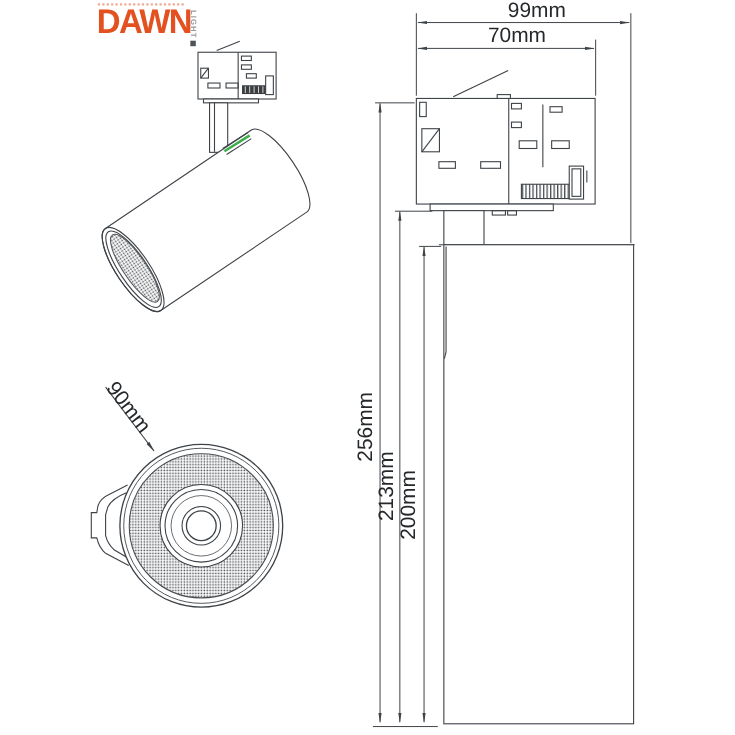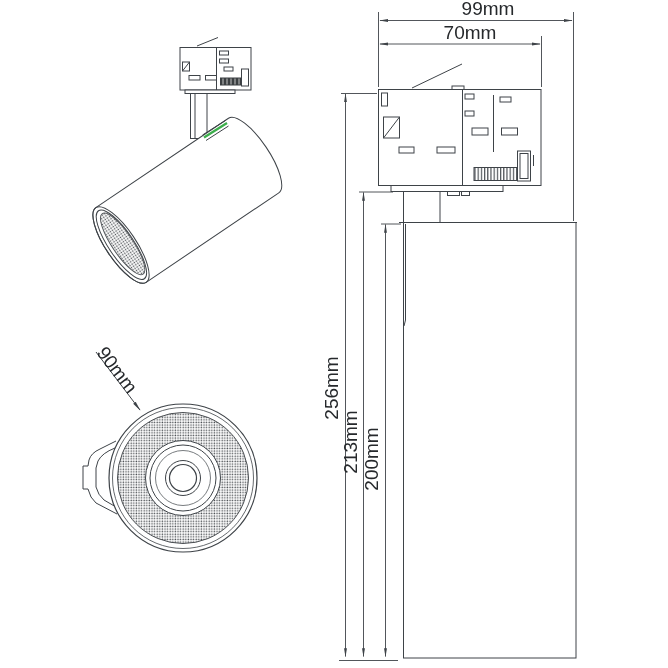--- a/index.html
+++ b/index.html
@@ -14,20 +14,28 @@
        color:#999C9E;line-height:1;}
   .sq{width:5px;height:5px;background:#4D5357;margin-top:2px;}
   svg.drawing{position:absolute;left:0;top:0;}
   svg text{font-family:"Liberation Sans",sans-serif;font-size:19px;fill:#26292C;}
 </style>
 </head>
 <body>
 
 <div class="canvas">
 
+  <div class="logo">
+    <div class="logo-dots"></div>
+    <span class="brand">DAWN</span>
+    <div class="logo-col">
+      <span class="sub">LIGHT</span>
+      <span class="sq"></span>
+    </div>
+  </div>
 
   <svg class="drawing" width="668" height="668" viewBox="0 0 668 668">
     <defs>
       <marker id="ah" viewBox="0 0 10 10" refX="9.2" refY="5" markerWidth="10" markerHeight="10" orient="auto-start-reverse">
         <path d="M0,3.4 L10,5 L0,6.6 z" fill="#3E4348"></path>
       </marker>
       <pattern id="stipple" width="2.6" height="2.6" patternUnits="userSpaceOnUse">
         <rect width="2.6" height="2.6" fill="#ffffff"></rect>
         <circle cx="1.2" cy="1.2" r="0.78" fill="#4E5256"></circle>
       </pattern>

